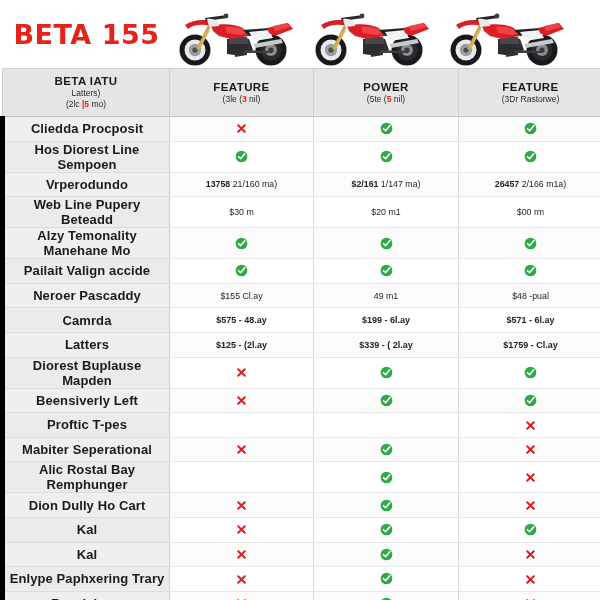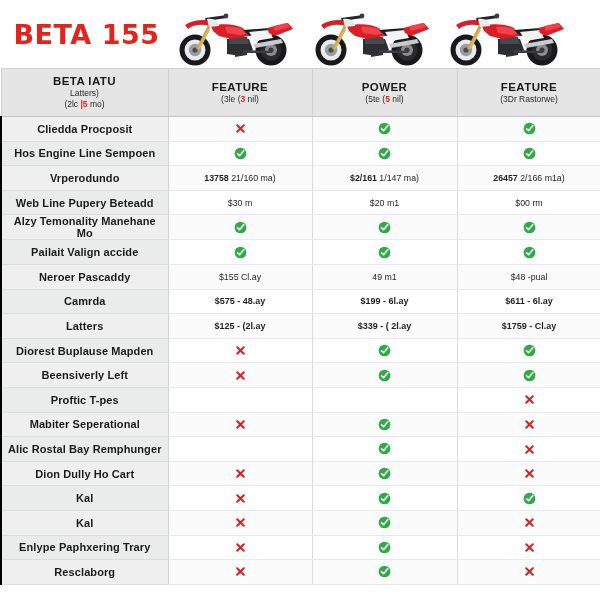--- a/index.html
+++ b/index.html
@@ -84,24 +84,24 @@
     padding:0 3px;
     box-sizing:border-box;
     font-size:8.8px;
     color:#1f1f1f;
   }
   tbody tr:nth-child(odd) td{background:#fbfbfb;}
   tbody tr:nth-child(even) td{background:#ffffff;}
 
   td.label{
     background:#efefef !important;
-    font-size:11px;
+    font-size:13px;
     font-weight:bold;
     color:#1b1b1b;
-    border-left:2px solid #000000;
+    border-left:5px solid #000000;
     border-right:1px solid #cfd1d2;
     border-bottom:1px solid #dcdddd;
     letter-spacing:.1px;
   }
   tbody tr:nth-child(even) td.label{background:#eaebeb !important;}
 
   td.val{font-weight:normal;}
   td.val b{font-weight:bold;}
   .price{font-weight:bold;font-size:9px;}
 
@@ -295,21 +295,21 @@
       <circle cx="10" cy="10" r="9" fill="#2eab46"></circle>
       <path d="M5.4 10.3 L8.6 13.3 L15 5.6" stroke="#ffffff" stroke-width="2.4" fill="none" stroke-linecap="round" stroke-linejoin="round"></path>
     </svg></span></td>
           <td class="val"><span class="ico">
     <svg width="13" height="13" viewBox="0 0 20 20">
       <circle cx="10" cy="10" r="9" fill="#2eab46"></circle>
       <path d="M5.4 10.3 L8.6 13.3 L15 5.6" stroke="#ffffff" stroke-width="2.4" fill="none" stroke-linecap="round" stroke-linejoin="round"></path>
     </svg></span></td>
         </tr>
         <tr>
-          <td class="label">Hos Engine Line Sempoen</td>
+          <td class="label">Hos Diorest Line Sempoen</td>
           <td class="val"><span class="ico">
     <svg width="13" height="13" viewBox="0 0 20 20">
       <circle cx="10" cy="10" r="9" fill="#2eab46"></circle>
       <path d="M5.4 10.3 L8.6 13.3 L15 5.6" stroke="#ffffff" stroke-width="2.4" fill="none" stroke-linecap="round" stroke-linejoin="round"></path>
     </svg></span></td>
           <td class="val"><span class="ico">
     <svg width="13" height="13" viewBox="0 0 20 20">
       <circle cx="10" cy="10" r="9" fill="#2eab46"></circle>
       <path d="M5.4 10.3 L8.6 13.3 L15 5.6" stroke="#ffffff" stroke-width="2.4" fill="none" stroke-linecap="round" stroke-linejoin="round"></path>
     </svg></span></td>
@@ -370,21 +370,21 @@
         <tr>
           <td class="label">Neroer Pascaddy</td>
           <td class="val"><b></b><span>$155 Cl.ay</span></td>
           <td class="val"><b></b><span>49 m1</span></td>
           <td class="val"><b></b><span>$48 -pual</span></td>
         </tr>
         <tr>
           <td class="label">Camrda</td>
           <td class="val"><span class="price">$575 - 48.ay</span></td>
           <td class="val"><span class="price">$199 - 6l.ay</span></td>
-          <td class="val"><span class="price">$611 - 6l.ay</span></td>
+          <td class="val"><span class="price">$571 - 6l.ay</span></td>
         </tr>
         <tr>
           <td class="label">Latters</td>
           <td class="val"><span class="price">$125 - (2l.ay</span></td>
           <td class="val"><span class="price">$339 - ( 2l.ay</span></td>
           <td class="val"><span class="price">$1759 - Cl.ay</span></td>
         </tr>
         <tr>
           <td class="label">Diorest Buplause Mapden</td>
           <td class="val"><span class="ico">

